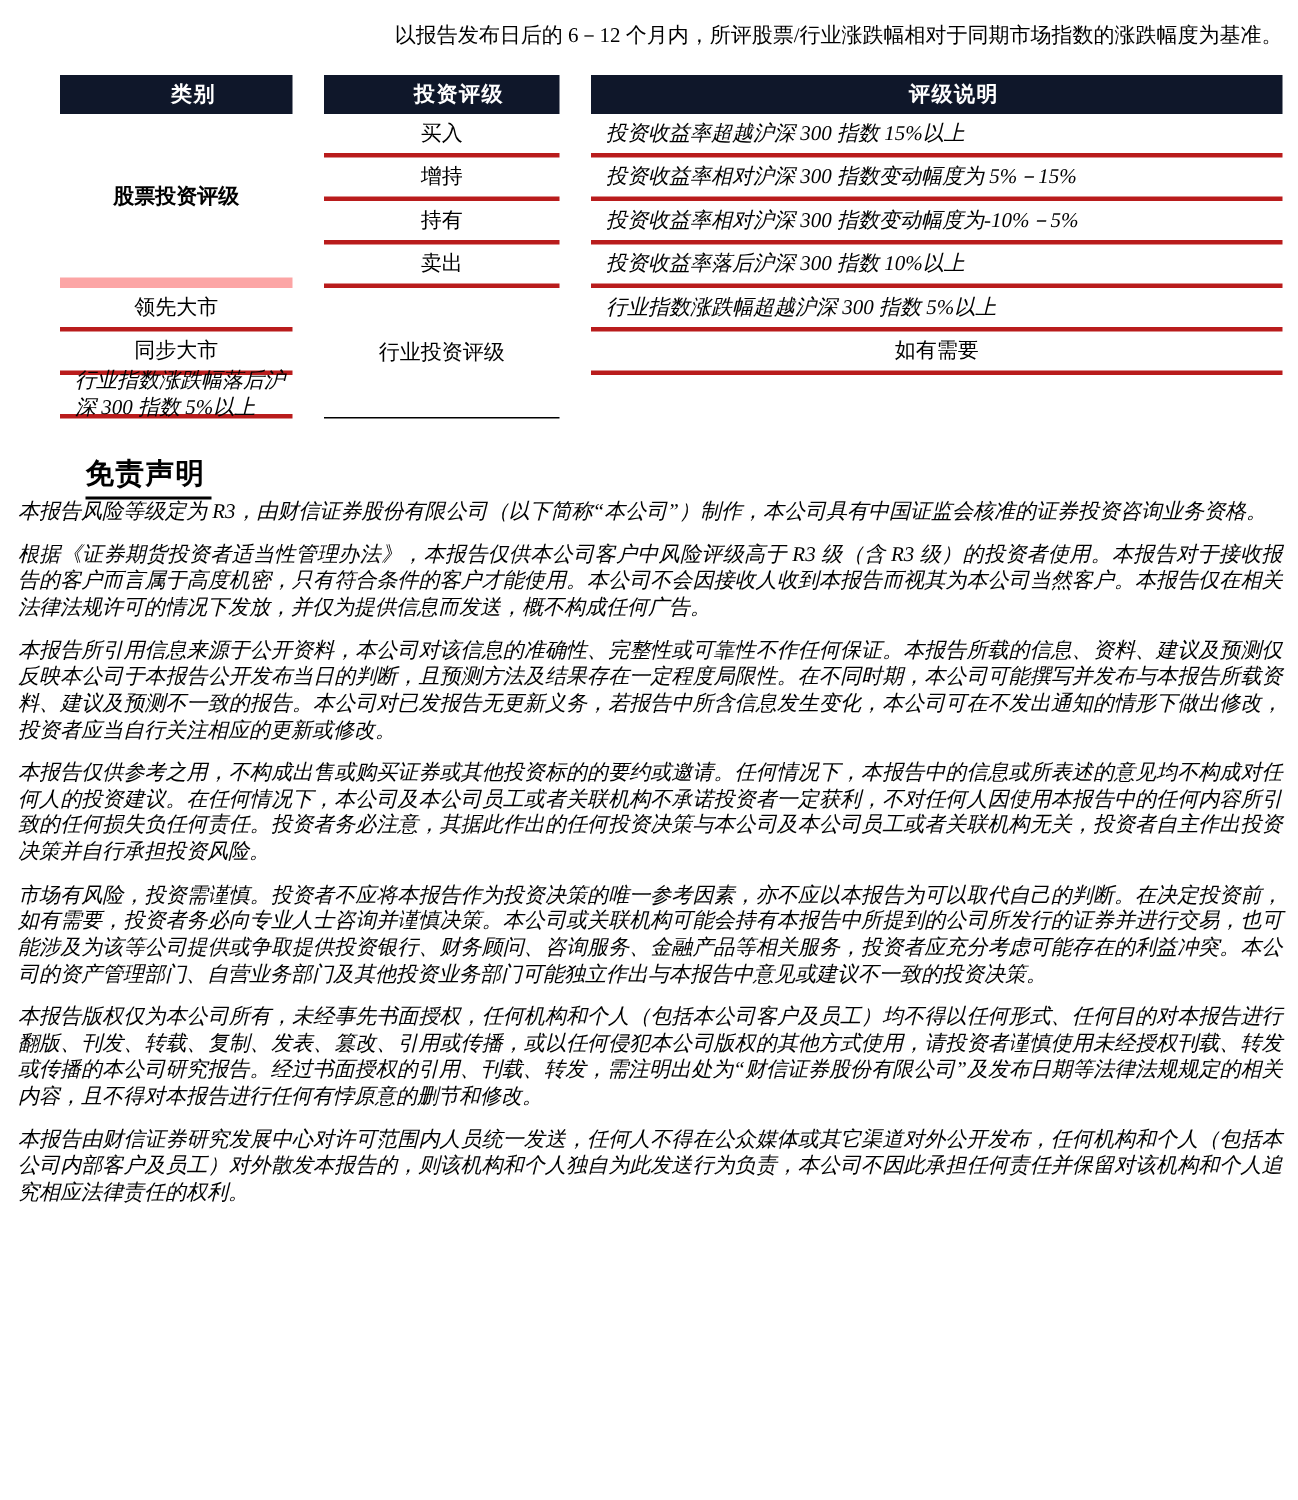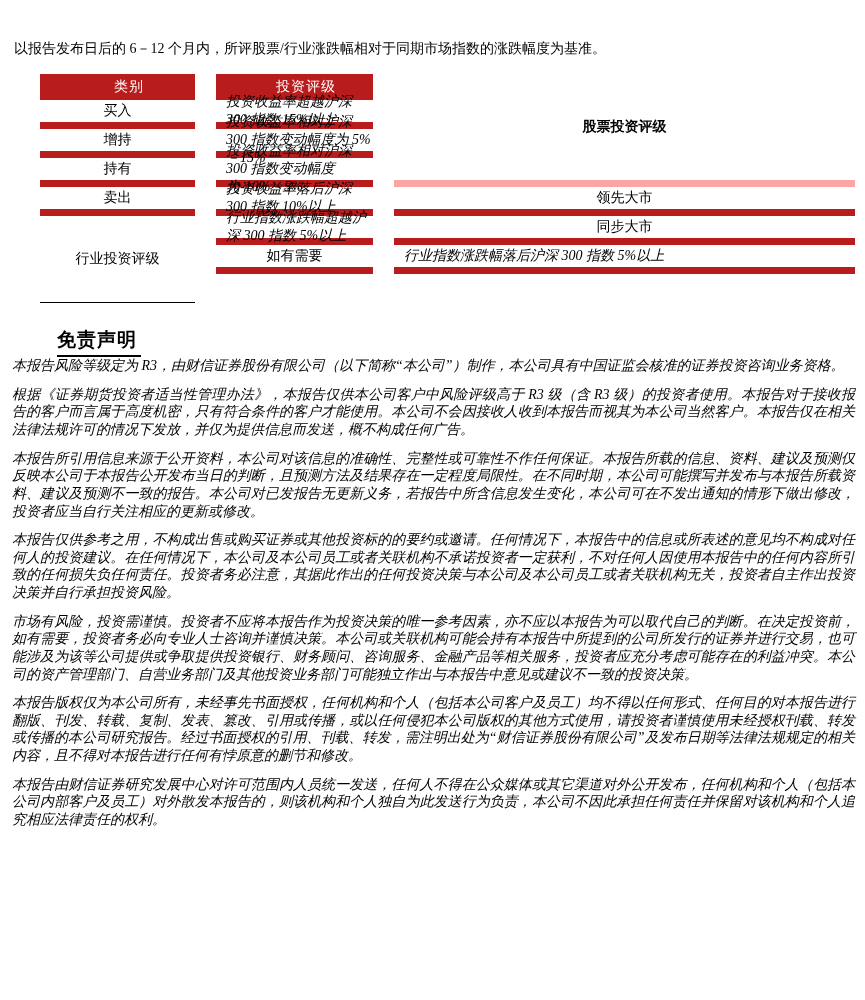--- a/index.html
+++ b/index.html
@@ -22,55 +22,56 @@
   }
   .section-title .underlined {
     display: inline-block;
     border-bottom: 2px solid #000;
     padding-bottom: 2px;
     padding-right: 4px;
   }
 
   .intro {
     font-size: 14px;
-    margin: 32px 0 0 2px;
+    margin: 8px 0 0 2px;
     line-height: 1.3;
+    text-align: right;
   }
 
   
   .rating-table {
     width: 815px;
     margin: 16px 0 0 28px;
     display: grid;
     grid-template-columns: 155px 157px 1fr;
     column-gap: 21px;
     grid-template-rows: 26px repeat(7, 29px);
     font-size: 14px;
   }
   .th {
-    background: #b91c1c;
+    background: #0f172a;
     color: #ffffff;
-    font-weight: normal;
+    font-weight: bold;
     display: flex;
     align-items: center;
     justify-content: center;
     letter-spacing: 1px;
     padding-left: 23px;
   }
   .cell {
     display: flex;
     align-items: center;
     justify-content: center;
   }
   .cell.desc {
     justify-content: flex-start;
     padding-left: 10px;
     font-style: italic;
   }
-  .cell.bline { border-bottom: 7px solid #b91c1c; }
+  .cell.bline { border-bottom: 3px solid #b91c1c; }
   .cat-stock { grid-row: span 4; border-bottom: 7px solid #fca5a5; font-weight: bold; }
   .cat-industry { grid-row: span 3; border-bottom: 1px solid #000; }
 
   .disclaimer-title { margin-top: 24px; margin-left: 45px; }
 
   .para {
     font-size: 14px;
     line-height: 1.26;
     text-align: justify;
     margin: 0 0 11px 0;
@@ -82,20 +83,21 @@
 <body>
 
 <div class="page">
 
 
   <p class="intro">以报告发布日后的 6－12 个月内，所评股票/行业涨跌幅相对于同期市场指数的涨跌幅度为基准。</p>
 
   <div class="rating-table">
     <div class="th">类别</div>
     <div class="th">投资评级</div>
+    <div class="th">评级说明</div>
 
     <div class="cell cat-stock">股票投资评级</div>
     <div class="cell bline">买入</div>
     <div class="cell desc bline">投资收益率超越沪深 300 指数 15%以上</div>
     <div class="cell bline">增持</div>
     <div class="cell desc bline">投资收益率相对沪深 300 指数变动幅度为 5%－15%</div>
     <div class="cell bline">持有</div>
     <div class="cell desc bline">投资收益率相对沪深 300 指数变动幅度为-10%－5%</div>
     <div class="cell bline">卖出</div>
     <div class="cell desc bline">投资收益率落后沪深 300 指数 10%以上</div>

